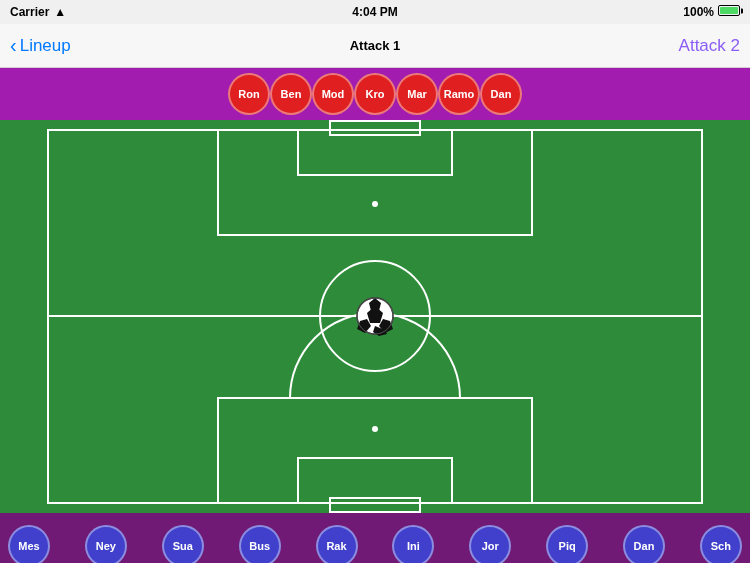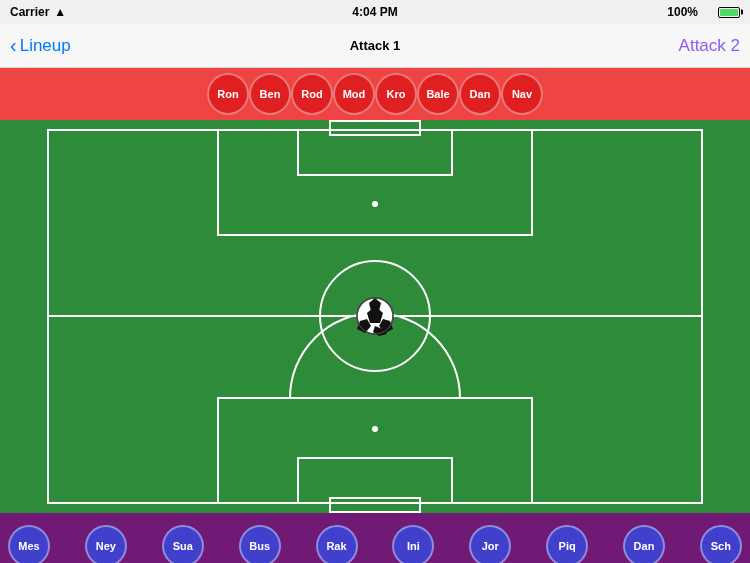--- a/index.html
+++ b/index.html
@@ -11,21 +11,21 @@
       background: #f0f0f0;
       display: flex;
       align-items: center;
       justify-content: space-between;
       padding: 12px 10px;
       font-size: 12px;
       font-weight: 600;
     }
     .status-left { display: flex; align-items: center; gap: 5px; }
     .status-center { position: absolute; left: 50%; transform: translateX(-50%); }
-    .status-right { display: flex; align-items: center; gap: 20px; }
+    .status-right { display: flex; align-items: flex-start; gap: 4px; }
     .battery-icon { width: 22px; height: 11px; border: 1.5px solid #000; border-radius: 2px; position: relative; display: inline-flex; align-items: center; padding: 1px; }
     .battery-icon::after { content: ''; position: absolute; right: -4px; top: 50%; transform: translateY(-50%); width: 2px; height: 5px; background: #000; border-radius: 0 1px 1px 0; }
     .battery-fill { height: 100%; width: 100%; background: #4cd964; border-radius: 1px; }
 
     
     .nav-bar {
       height: 44px;
       background: #f7f7f7;
       border-bottom: 1px solid #d0d0d0;
       display: flex;
@@ -35,21 +35,21 @@
       position: relative;
     }
     .nav-back { color: #007aff; font-size: 17px; display: flex; align-items: center; gap: 3px; cursor: pointer; }
     .nav-chevron { font-size: 20px; line-height: 1; margin-top: -2px; }
     .nav-title { position: absolute; left: 50%; transform: translateX(-50%); font-size: 13px; font-weight: 600; color: #000; }
     .nav-right { color: #8b5cf6; font-size: 17px; cursor: pointer; }
 
     
     .players-row {
       height: 52px;
-      background: #ef4444;
+      background: #a21caf;
       display: flex;
       align-items: center;
       justify-content: center;
       padding: 4px 8px;
     }
 
     .player-token {
       width: 42px;
       height: 42px;
       border-radius: 50%;
@@ -118,26 +118,25 @@
     <span class="nav-chevron">‹</span>
     <span>Lineup</span>
   </div>
   <div class="nav-title">Attack 1</div>
   <div class="nav-right">Attack 2</div>
 </div>
 
 <div class="players-row" id="top-players-row">
 <div class="player-token red">Ron</div>
     <div class="player-token red">Ben</div>
-    <div class="player-token red">Rod</div>
     <div class="player-token red">Mod</div>
     <div class="player-token red">Kro</div>
-    <div class="player-token red">Bale</div>
+    <div class="player-token red">Mar</div>
+    <div class="player-token red">Ramo</div>
     <div class="player-token red">Dan</div>
-    <div class="player-token red">Nav</div>
   </div>
 
 <div class="field-container">
   <svg class="field-svg" viewBox="0 0 750 393" xmlns="http://www.w3.org/2000/svg">
 
     <rect width="750" height="393" fill="#2e8b3a"></rect>
 
     <rect x="48" y="10" width="654" height="373" fill="none" stroke="white" stroke-width="2"></rect>
 
     <line x1="48" y1="196" x2="702" y2="196" stroke="white" stroke-width="2"></line>

